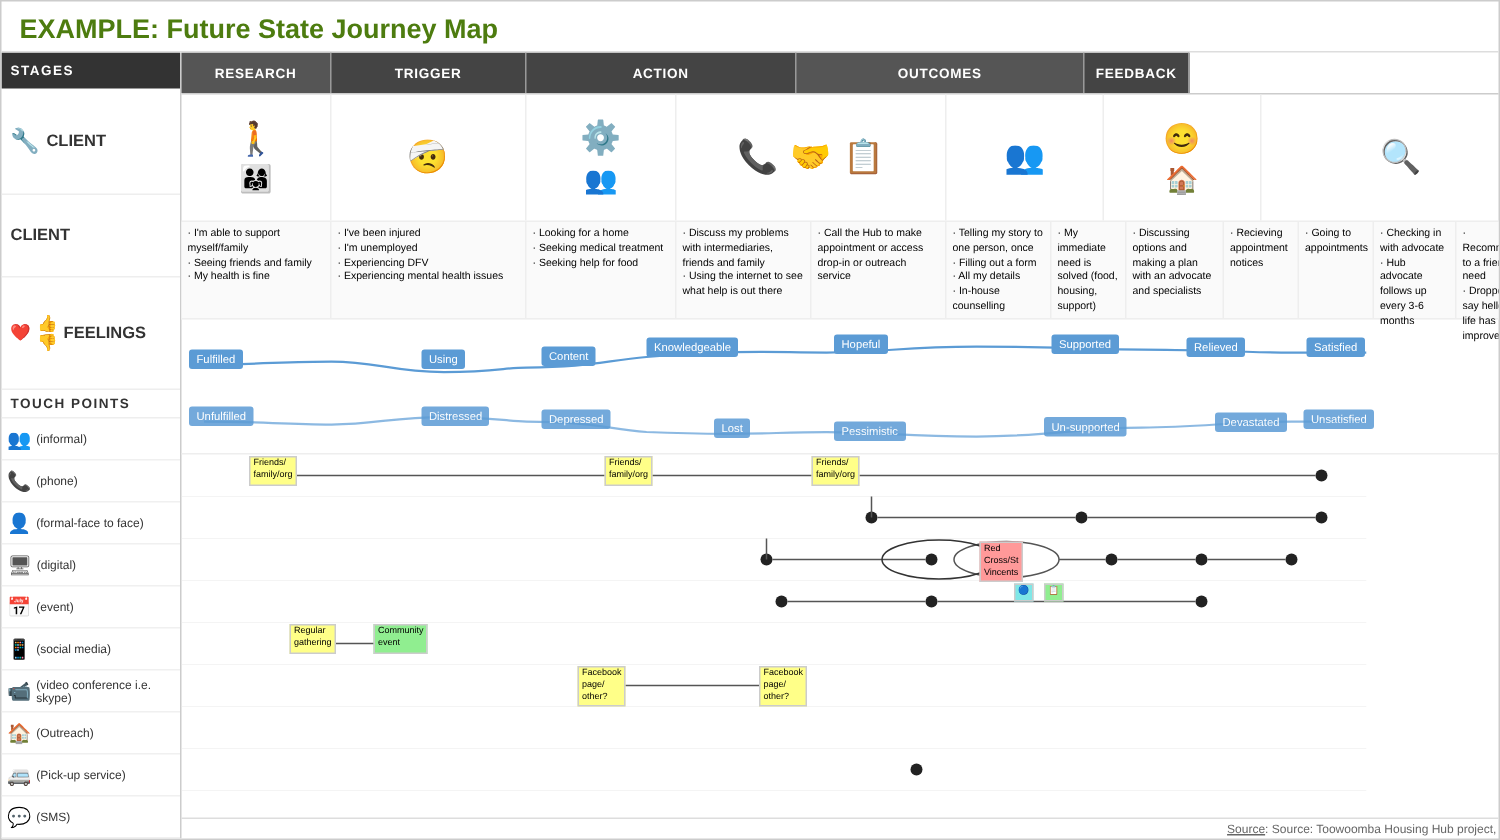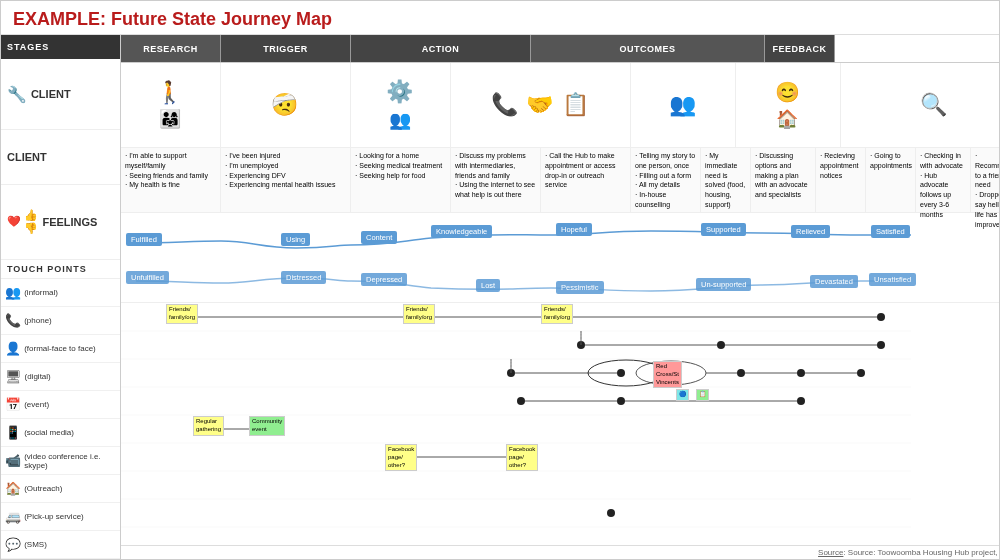--- a/index.html
+++ b/index.html
@@ -19,21 +19,21 @@
       display: flex;
       flex-direction: column;
     }
     .title-bar {
       padding: 8px 12px 4px 12px;
       border-bottom: 1px solid #ddd;
     }
     .title-bar h1 {
       font-size: 18px;
       font-weight: bold;
-      color: #b91c1c;
+      color: #4d7c0f;
     }
     .main-content {
       display: flex;
       flex: 1;
       overflow: hidden;
     }
     
     .left-labels {
       width: 120px;
       min-width: 120px;
@@ -128,21 +128,21 @@
       font-size: 9px;
       font-weight: bold;
       letter-spacing: 0.5px;
       border-right: 1px solid #999;
       color: white;
     }
     .stage-pretrigger { background: #555; width: 100px; }
     .stage-trigger { background: #444; width: 130px; }
     .stage-research { background: #555; width: 100px; }
     .stage-action { background: #444; width: 180px; }
-    .stage-outcomes { background: #555; width: 234px; }
+    .stage-outcomes { background: #555; width: 192px; }
     .stage-feedback { background: #444; width: 70px; }
     .right-content {
       flex: 1;
       display: flex;
       flex-direction: column;
     }
   </style>
 </head>
 <body>
 

